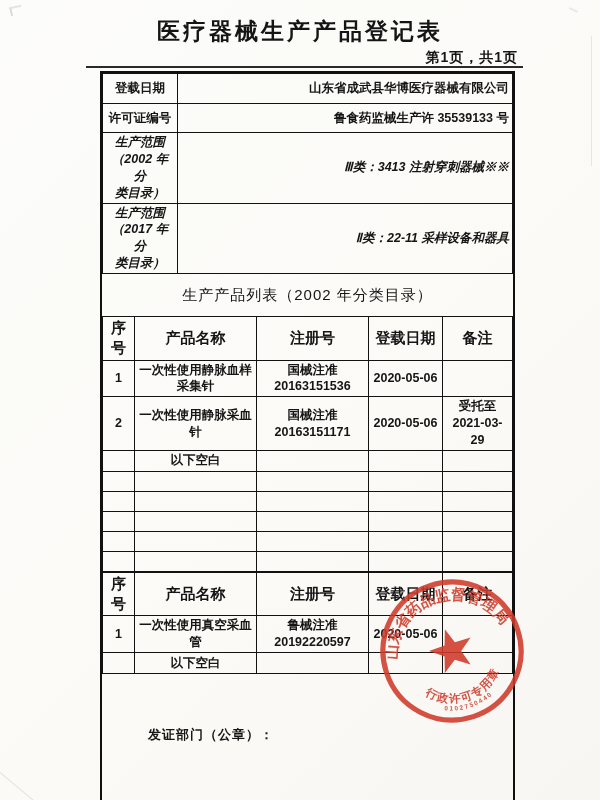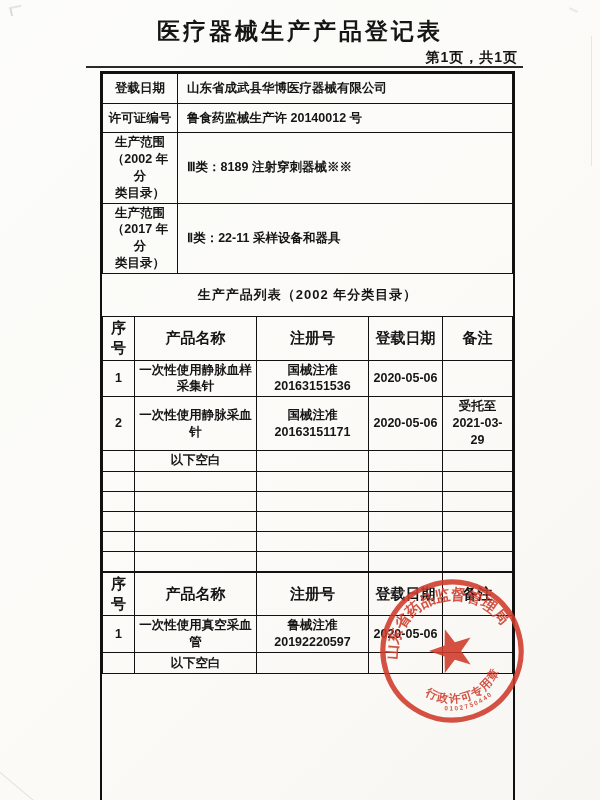--- a/index.html
+++ b/index.html
@@ -21,28 +21,28 @@
     position:absolute;top:71px;left:100px;width:415px;
     border:2px solid #101010;background:transparent;box-sizing:border-box;
   }
   table{width:100%;border-collapse:collapse;table-layout:fixed;}
   td,th{
     border:1.5px solid #121212;font-weight:700;font-size:12.5px;line-height:1.35;
     text-align:center;vertical-align:middle;padding:1px 3px;white-space:pre-line;
     overflow:hidden;
   }
   .info-table .label-cell{width:68px;}
-  .info-table .value-cell{text-align:left;padding-left:9px;}
+  .info-table .value-cell{text-align:right;padding-left:9px;}
   .r-h30 td{height:27px;}
   .r-h29 td{height:26px;margin-top:44px;}
   .r-h35 td{height:32px;}
-  .r-h44 td{height:41px;}
+  .r-h44 td{height:41px;font-style:italic;}
   .section-title{
     height:42px;display:flex;align-items:center;justify-content:center;
-    font-weight:700;font-size:13px;letter-spacing:1px;
+    font-weight:400;font-size:15px;letter-spacing:1px;
   }
   .col-seq{width:32px;}
   .col-name{width:122px;}
   .col-reg{width:112px;}
   .col-date{width:74px;}
   .col-note{width:auto;}
   .hdr td{height:19px;font-size:15px;}
   .prow td{height:31px;}
   .blankrow td{height:18px;}
   .emptyrow td{height:17px;}
@@ -76,27 +76,27 @@
 <div class="doc">
 
   <table class="info-table">
     <tbody>
         <tr class="r-h30">
       <td class="label-cell">登载日期</td>
       <td class="value-cell">山东省成武县华博医疗器械有限公司</td>
     </tr>
     <tr class="r-h29">
       <td class="label-cell">许可证编号</td>
-      <td class="value-cell">鲁食药监械生产许 20140012 号</td>
+      <td class="value-cell">鲁食药监械生产许 35539133 号</td>
     </tr>
     <tr class="r-h44">
       <td class="label-cell">生产范围
 （2002 年分
 类目录）</td>
-      <td class="value-cell">Ⅲ类：8189 注射穿刺器械※※</td>
+      <td class="value-cell">Ⅲ类：3413 注射穿刺器械※※</td>
     </tr>
     <tr class="r-h44">
       <td class="label-cell">生产范围
 （2017 年分
 类目录）</td>
       <td class="value-cell">Ⅱ类：22-11 采样设备和器具</td>
     </tr>
   </tbody>
     </table>
 
@@ -209,20 +209,21 @@
       <td></td>
       <td>以下空白</td>
       <td></td>
       <td></td>
       <td></td>
     </tr>
   </tbody>
     </table>
 
   <div class="footer">
+    <div class="issuer">发证部门（公章）：</div>
 
     <svg class="seal" viewBox="0 0 160 160">
       <g transform="rotate(-18 80 80)" fill="#d03a2a" stroke="none">
         <circle cx="80" cy="80" r="60" fill="none" stroke="#d03a2a" stroke-width="4.5"></circle>
         <polygon points="80,60 84.7,73.5 99,73.8 87.6,82.5 91.8,96.2 80,88 68.2,96.2 72.4,82.5 61,73.8 75.3,73.5"></polygon>
         <defs>
           <path id="sealTopArc" d="M 32,97 A 49.5,49.5 0 1 1 128,97" fill="none"></path>
           <path id="sealBottomArc" d="M 42,103 A 44,44 0 0 0 118,103" fill="none"></path>
           <path id="sealCodeArc" d="M 36,109 A 54,54 0 0 0 124,109" fill="none"></path>
         </defs>

